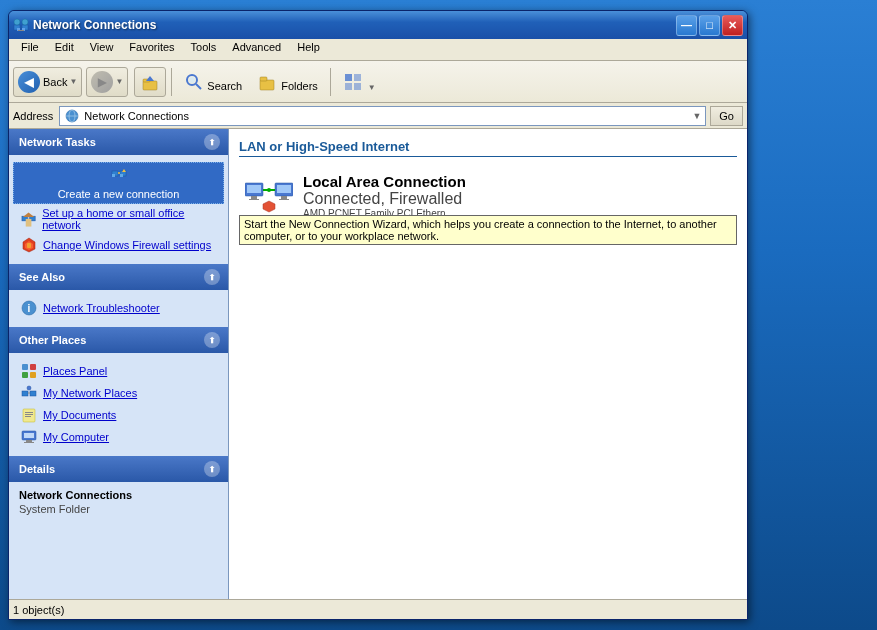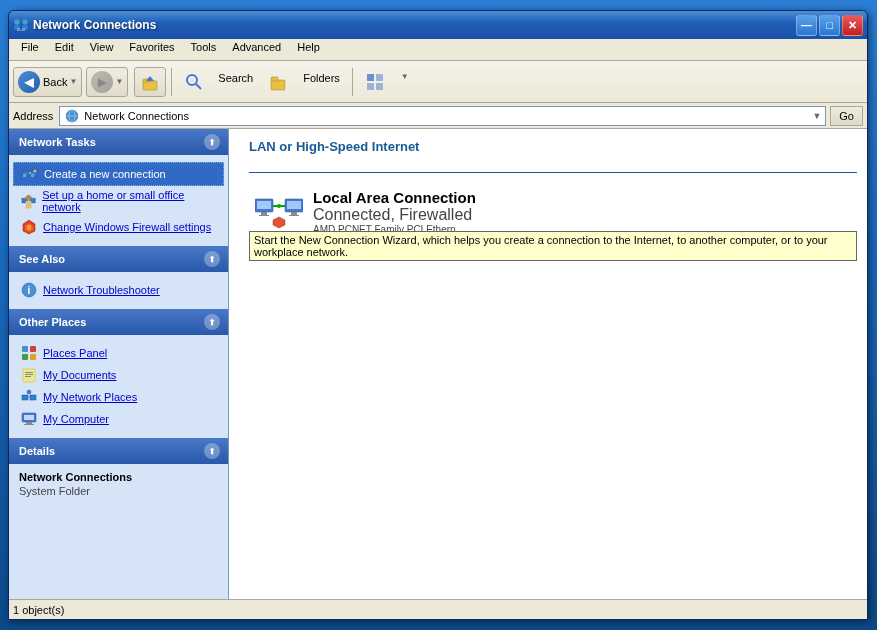--- a/index.html
+++ b/index.html
@@ -19,21 +19,21 @@
       height: 630px;
       background: linear-gradient(180deg, #2a7fd4 0%, #1a6bbf 40%, #0d4a8a 100%);
       position: relative;
     }
 
     
     .window {
       position: absolute;
       top: 10px;
       left: 8px;
-      width: 860px;
+      width: 740px;
       height: 610px;
       border: 1px solid #0a246a;
       border-radius: 6px 6px 0 0;
       box-shadow: 2px 2px 8px rgba(0,0,0,0.5);
       overflow: hidden;
       display: flex;
       flex-direction: column;
     }
 
     
@@ -102,22 +102,22 @@
       background: linear-gradient(180deg, #f5f3eb 0%, #ece9d8 100%);
       display: flex;
       align-items: center;
       padding: 0 4px;
       border-bottom: 1px solid #aca899;
       flex-shrink: 0;
       gap: 2px;
     }
     .toolbar-btn {
       display: flex;
-      align-items: flex-start;
-      gap: 14px;
+      align-items: flex-end;
+      gap: 3px;
       padding: 3px 6px;
       cursor: pointer;
       border: 1px solid transparent;
       border-radius: 2px;
       font-size: 11px;
       background: transparent;
     }
     .toolbar-sep { width: 1px; height: 28px; background: #aca899; margin: 0 3px; }
 
     
@@ -187,21 +187,20 @@
       font-size: 11px;
       height: 20px;
     }
 
     
     .content-area {
       display: flex;
       flex: 1;
       overflow: hidden;
       background: white;
-      gap: 10px;
     }
 
     
     .left-panel {
       width: 220px;
       background: #d6e4f7;
       border-right: 1px solid #7b97be;
       overflow-y: auto;
       flex-shrink: 0;
     }
@@ -246,38 +245,39 @@
       cursor: pointer;
       color: #0000cc;
       text-decoration: underline;
       font-size: 11px;
     }
     .panel-link.selected {
       background: #316ac5;
       color: white;
       text-decoration: none;
       border: 1px dotted #7bb0e8;
+      flex-direction: column;
     }
 
     
     .right-panel {
       flex: 1;
       background: white;
       padding: 10px;
       overflow-y: auto;
       position: relative;
     }
 
     .section-heading {
       font-size: 13px;
       font-weight: bold;
       color: #1a5a99;
       border-bottom: 1px solid #1a5a99;
       margin-bottom: 10px;
-      padding-bottom: 18px;
+      padding-bottom: 2px;
     }
 
     .connection-item {
       display: flex;
       align-items: flex-start;
       gap: 10px;
       padding: 5px;
       cursor: pointer;
       border: 1px solid transparent;
       position: relative;
@@ -511,38 +511,38 @@
               <svg width="16" height="16" viewBox="0 0 16 16">
                 <rect x="1" y="1" width="6" height="6" rx="1" fill="#4a90d0"></rect>
                 <rect x="9" y="1" width="6" height="6" rx="1" fill="#d04040"></rect>
                 <rect x="1" y="9" width="6" height="6" rx="1" fill="#40a040"></rect>
                 <rect x="9" y="9" width="6" height="6" rx="1" fill="#e0a020"></rect>
               </svg>
               <span>Places Panel</span>
             </div>
             <div class="panel-link">
               <svg width="16" height="16" viewBox="0 0 16 16">
+                <rect x="1" y="6" width="6" height="5" fill="#3080d0" stroke="#1a50a0" stroke-width="0.5"></rect>
+                <rect x="9" y="6" width="6" height="5" fill="#3080d0" stroke="#1a50a0" stroke-width="0.5"></rect>
+                <line x1="7" y1="8" x2="9" y2="8" stroke="#888" stroke-width="1"></line>
+                <circle cx="8" cy="3" r="2" fill="#4a78d0" stroke="#2050a0" stroke-width="0.5"></circle>
+              </svg>
+              <span>My Network Places</span>
+            </div>
+            <div class="panel-link">
+              <svg width="16" height="16" viewBox="0 0 16 16">
                 <rect x="2" y="2" width="12" height="13" rx="1" fill="#f0e890" stroke="#c0b820" stroke-width="0.5"></rect>
                 <rect x="4" y="5" width="8" height="1" fill="#888"></rect>
                 <rect x="4" y="7" width="8" height="1" fill="#888"></rect>
                 <rect x="4" y="9" width="6" height="1" fill="#888"></rect>
               </svg>
               <span>My Documents</span>
             </div>
             <div class="panel-link">
               <svg width="16" height="16" viewBox="0 0 16 16">
-                <rect x="1" y="6" width="6" height="5" fill="#3080d0" stroke="#1a50a0" stroke-width="0.5"></rect>
-                <rect x="9" y="6" width="6" height="5" fill="#3080d0" stroke="#1a50a0" stroke-width="0.5"></rect>
-                <line x1="7" y1="8" x2="9" y2="8" stroke="#888" stroke-width="1"></line>
-                <circle cx="8" cy="3" r="2" fill="#4a78d0" stroke="#2050a0" stroke-width="0.5"></circle>
-              </svg>
-              <span>My Network Places</span>
-            </div>
-            <div class="panel-link">
-              <svg width="16" height="16" viewBox="0 0 16 16">
                 <rect x="1" y="2" width="14" height="9" rx="1" fill="#4a78d0" stroke="#2050a0" stroke-width="0.5"></rect>
                 <rect x="3" y="4" width="10" height="5" fill="#c0d8f8"></rect>
                 <rect x="5" y="11" width="6" height="2" fill="#888"></rect>
                 <rect x="3" y="13" width="10" height="1" fill="#888"></rect>
               </svg>
               <span>My Computer</span>
             </div>
           </div>
         </div>
 

